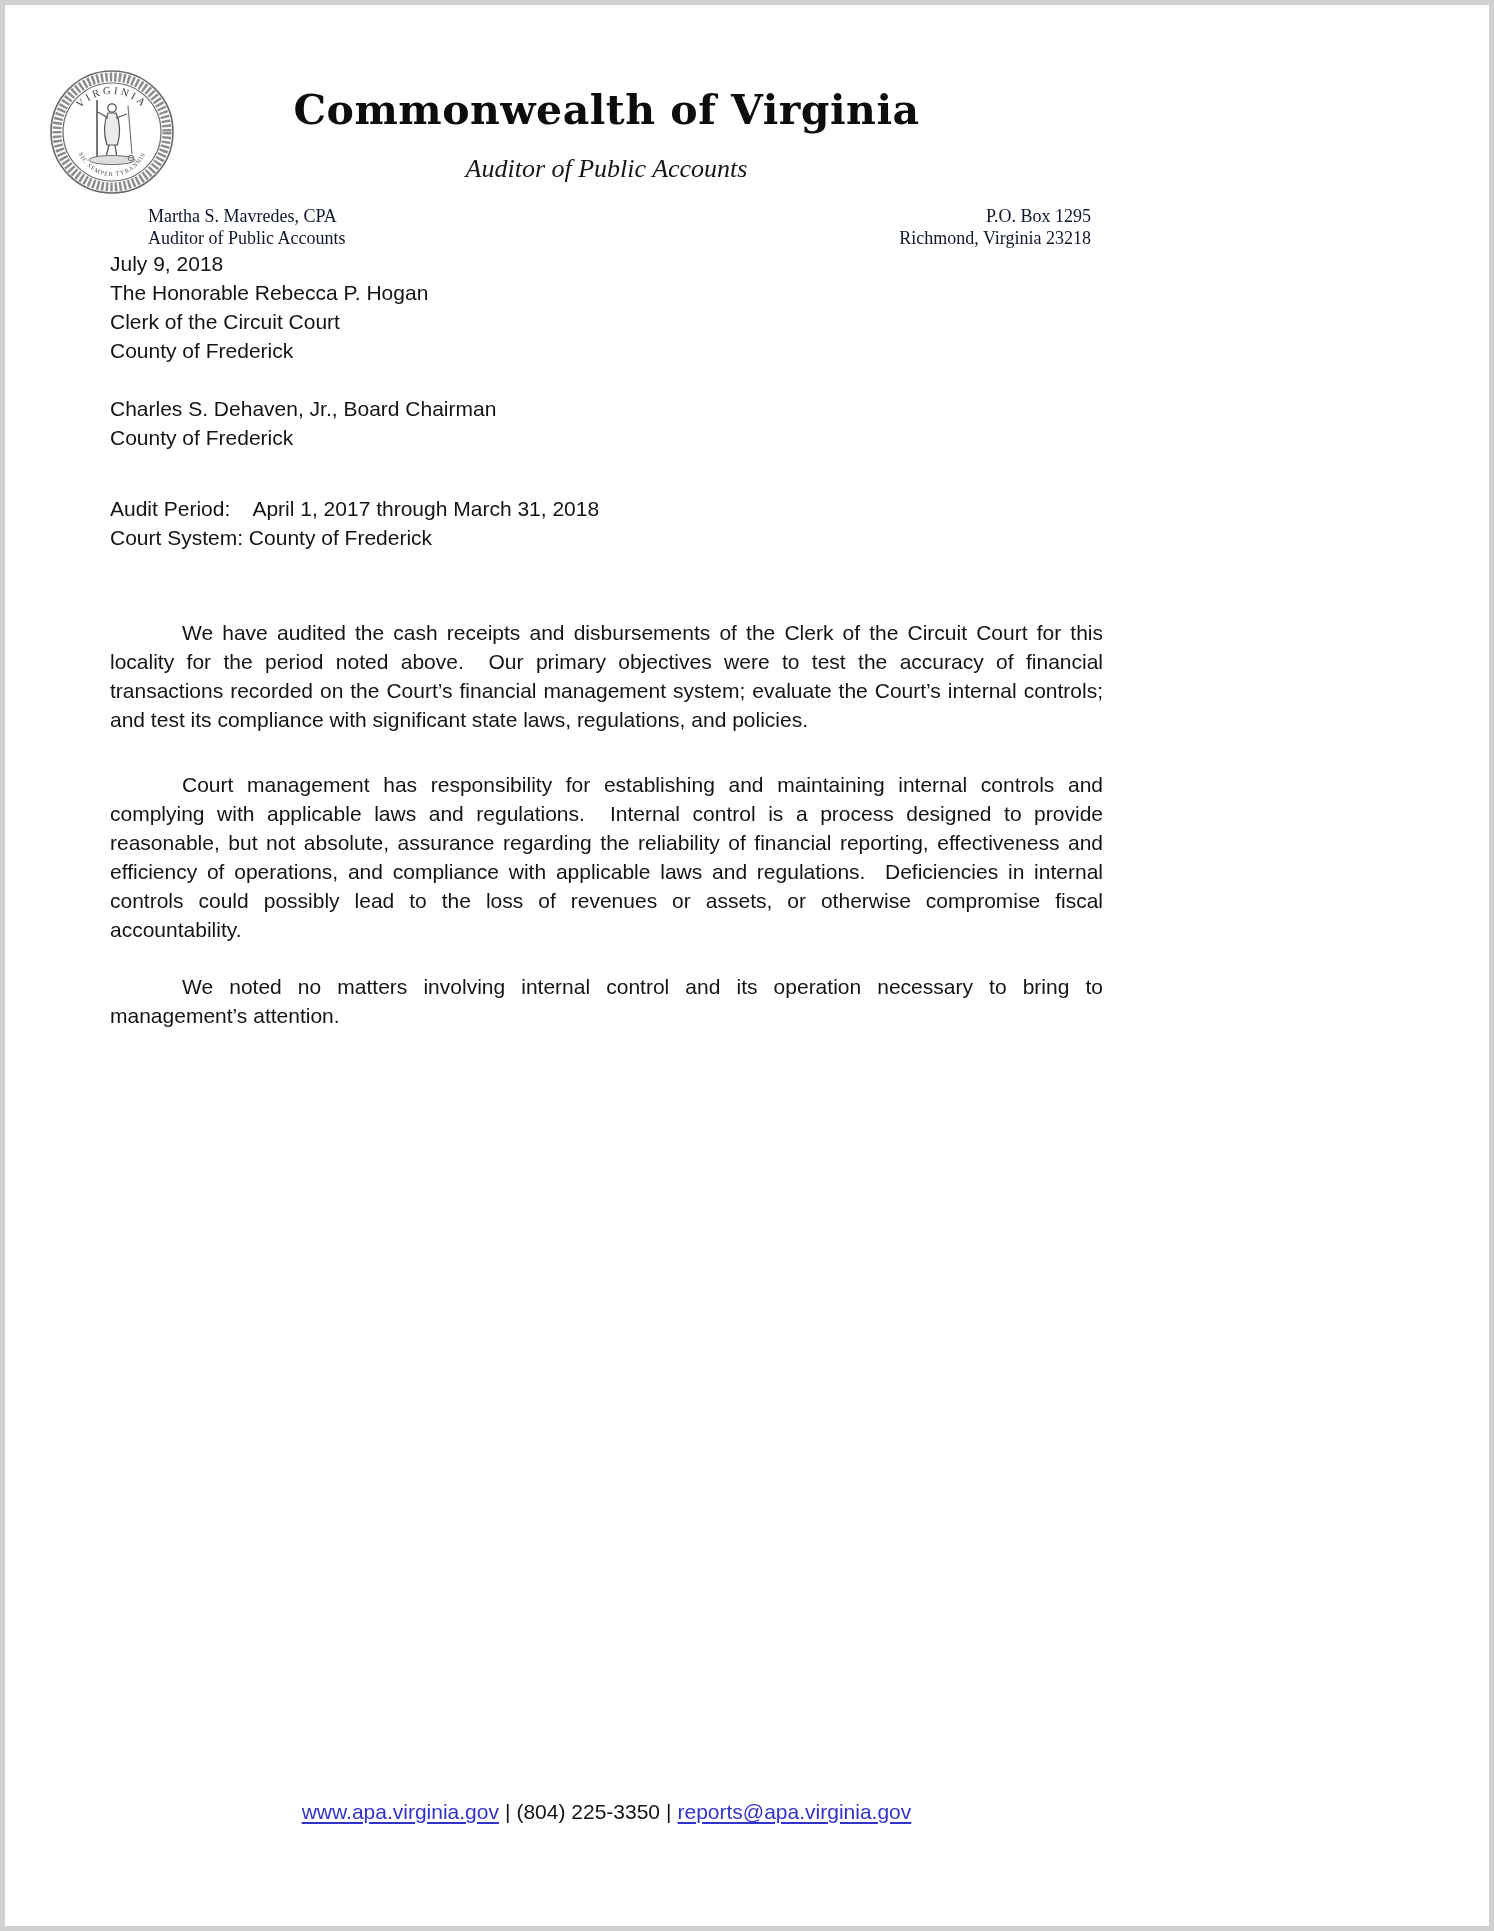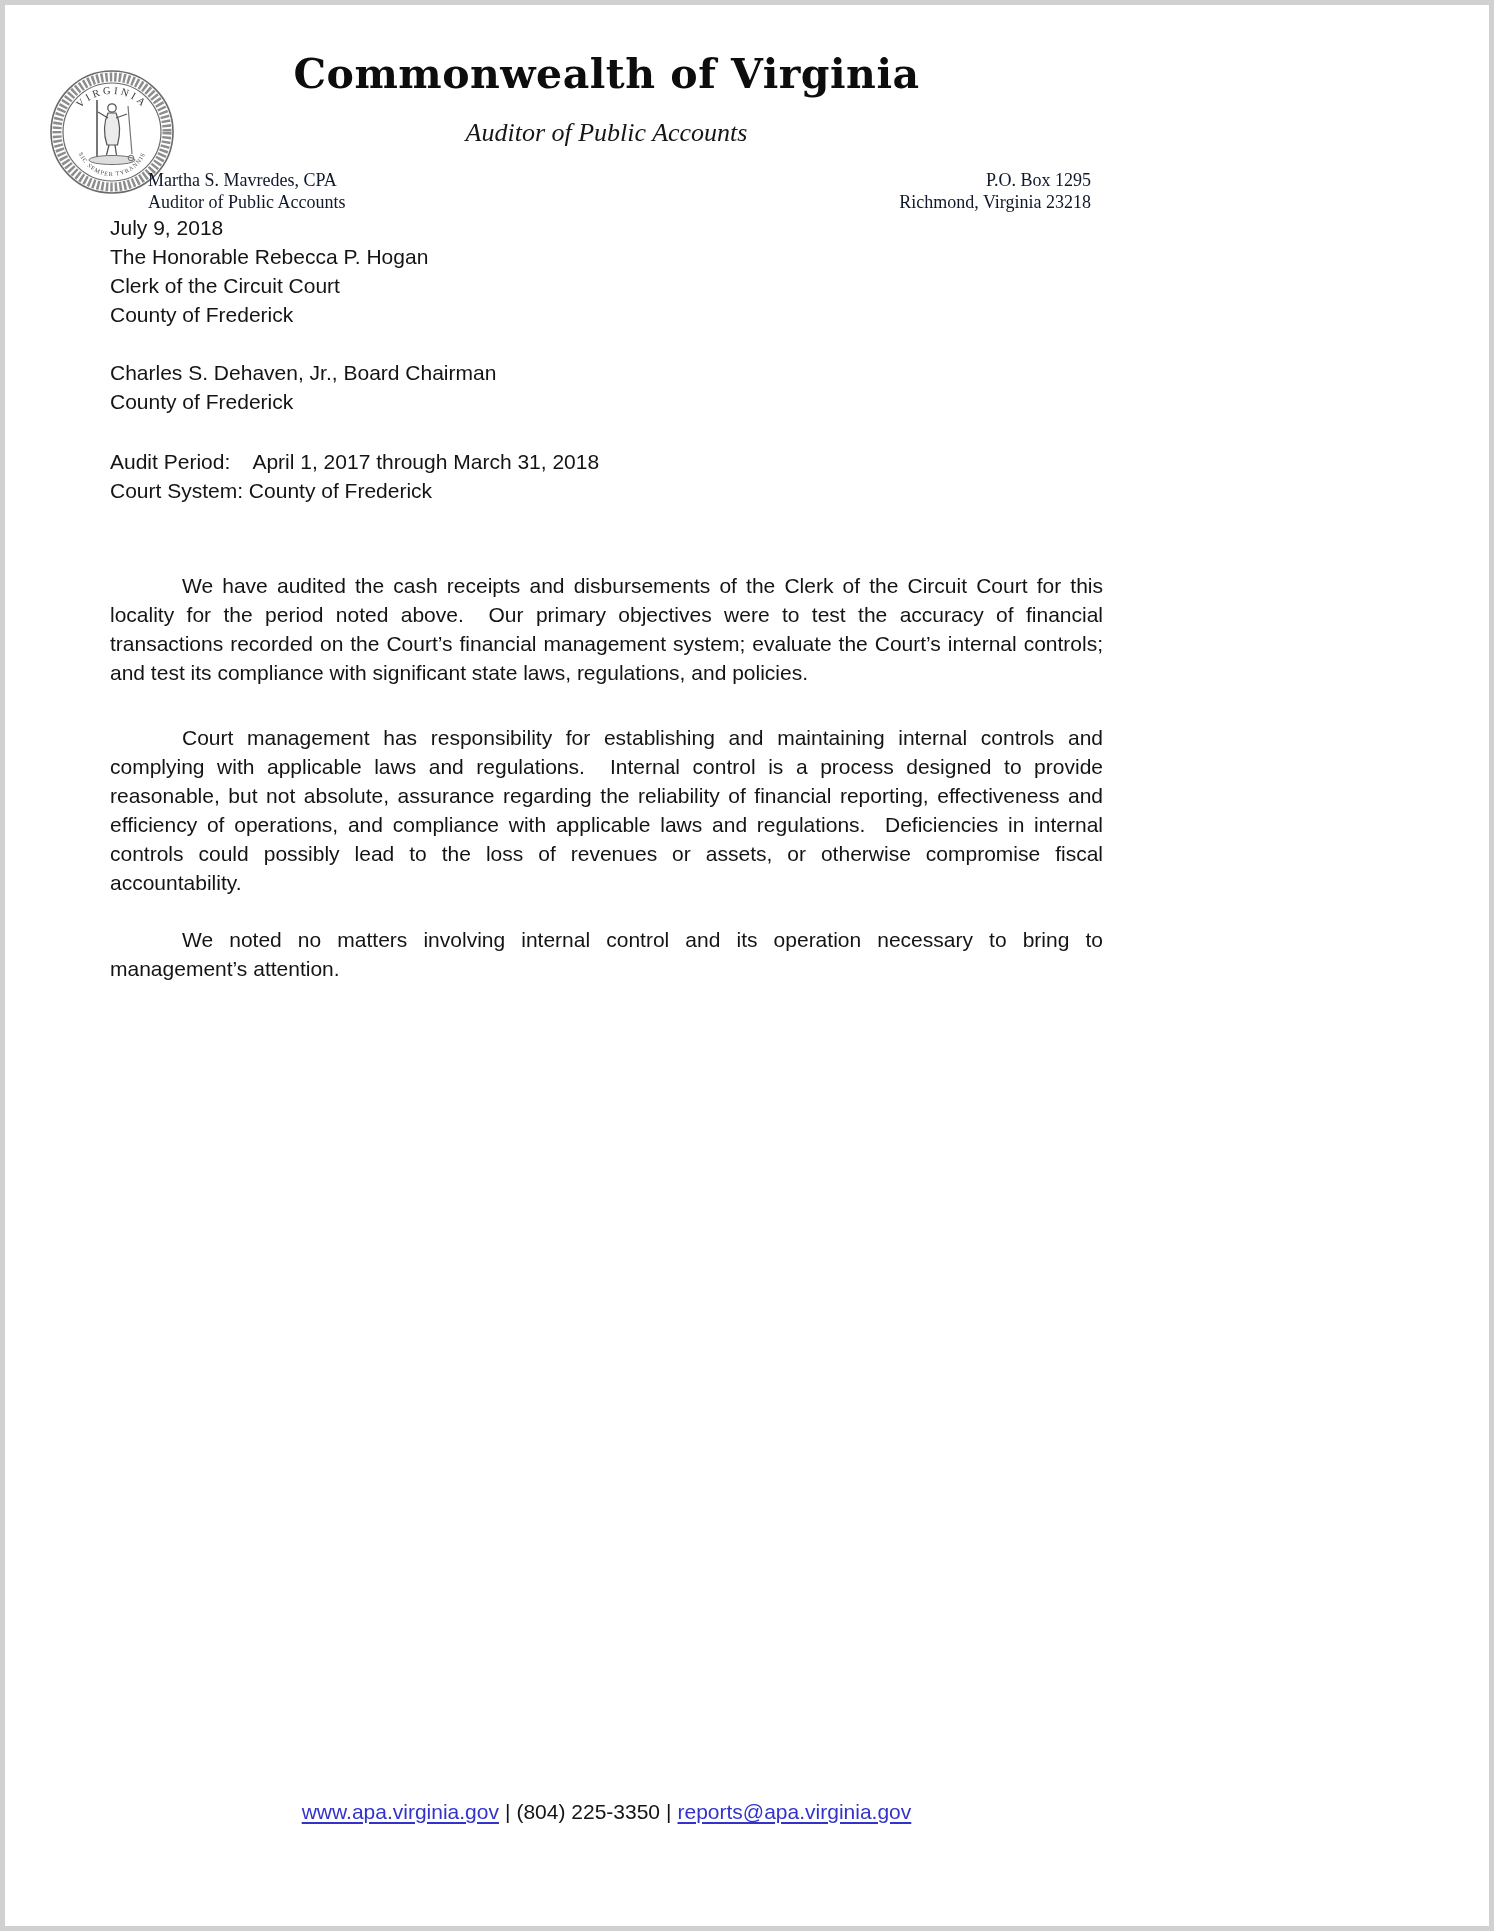--- a/index.html
+++ b/index.html
@@ -15,21 +15,21 @@
     overflow: hidden;
     color: #111111;
   }
 
   .content {
     margin-left: 105px;
     width: 993px;
   }
 
   
-  .letterhead { position: relative; padding-top: 46px; }
+  .letterhead { position: relative; padding-top: 82px; }
 
   .seal {
     position: absolute;
     left: 45px;
     top: 63px;
     width: 124px;
     height: 128px;
   }
 
   .head-center { text-align: center; }
@@ -65,21 +65,21 @@
   .head-officials { margin-left: 38px; text-align: left; }
   .head-address  { margin-right: 12px; text-align: right; }
 
   
   .body-text { font-size: 21px; line-height: 29px; color: #141414; }
 
   .date-line { text-align: left; }
 
   .recipient-block-1 { }
   .recipient-block-2 { margin-top: 29px; }
-  .reference-block   { margin-top: 31px; }
+  .reference-block   { margin-top: 42px; }
   .ref-line { white-space: pre-wrap; }
 
   .para {
     text-indent: 72px;
     text-align: justify;
     white-space: pre-wrap;
   }
   .para-1 { margin-top: 66px; }
   .para-2 { margin-top: 36px; }
   .para-3 { margin-top: 28px; }

